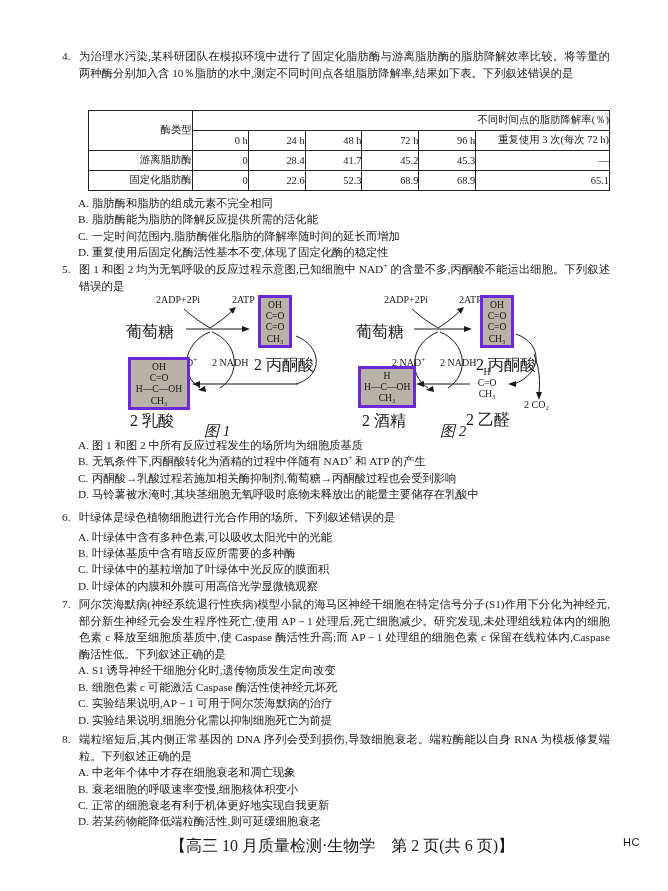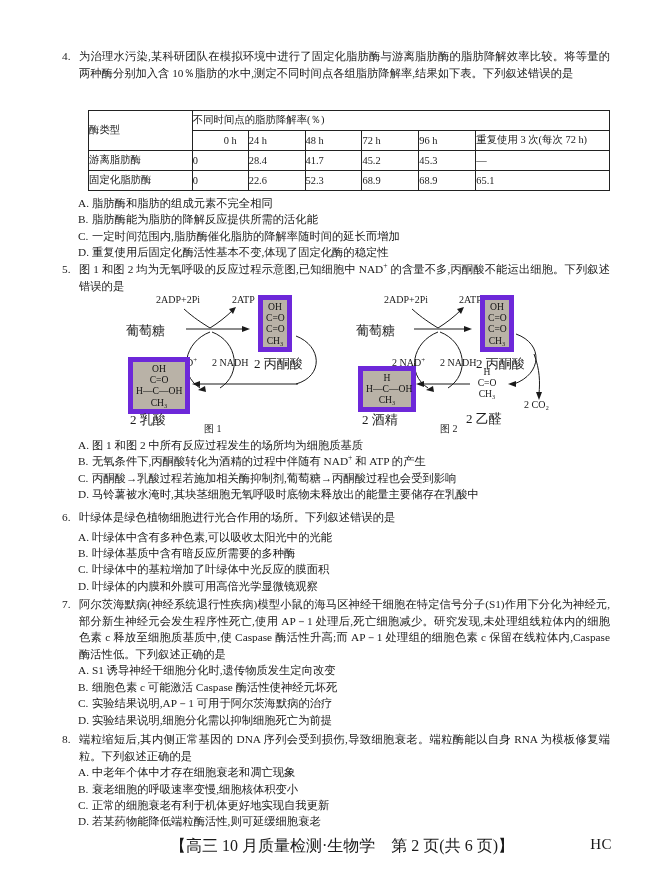--- a/index.html
+++ b/index.html
@@ -24,63 +24,63 @@
   .opt-k { width:14px; flex:none; }
   .opt-t { flex:1; }
 
   sup { font-size:0.68em; vertical-align:super; line-height:0; }
 
   
   .tbl-wrap { position:absolute; left:88px; top:110px; width:522px; }
   table.data { border-collapse:collapse; width:522px;
                font-size:10.4px; font-family:"Liberation Serif", serif; }
   table.data td, table.data th {
-     border:1px solid #222; text-align:left; font-weight:normal;
+     border:1px solid #222; text-align:right; font-weight:normal;
      padding:2px 0 3px 0; height:20px;
   }
   table.data .enzyme-col { width:104px; }
   table.data .t0  { width:56px;padding-left:31px; }
   table.data .t24 { width:57px; }
   table.data .t48 { width:57px; }
   table.data .t72 { width:57px; }
   table.data .t96 { width:57px; }
   table.data .trep{ width:134px; }
   table.data .rowhead { }
 
   
   .fig { position:absolute; }
   .molbox {
     position:absolute;
     background:#b9b2a7;
-    border:5px solid #6d28d9;
+    border:3px solid #6d28d9;
     font-size:9.6px; line-height:11.2px;
     font-family:"Liberation Serif", serif;
     text-align:center;
     white-space:nowrap;
     padding:1px 3px;
     color:#141414;
   }
   .molplain {
     position:absolute;
     font-size:9.6px; line-height:11.2px;
     font-family:"Liberation Serif", serif;
     text-align:center; white-space:nowrap;
   }
   .lbl {
     position:absolute; font-size:10px; white-space:nowrap;
     font-family:"Liberation Serif", serif;
   }
-  .lbl-cn { position:absolute; font-size:13px; white-space:nowrap; }
-  .figcap { position:absolute; font-size:10px; white-space:nowrap; }
+  .lbl-cn { position:absolute; font-size:16px; white-space:nowrap; }
+  .figcap { position:absolute; font-size:15px; white-space:nowrap;font-style:italic; }
 
   
   .footer { position:absolute; left:8px; top:836px; width:668px;
             text-align:center; font-size:16px; }
-  .footer-code { position:absolute; right:56px; top:836px;
-                 font-size:15px; font-family:Liberation Serif, serif;
+  .footer-code { position:absolute; right:28px; top:836px;
+                 font-size:11px; font-family:Liberation Sans, sans-serif;
                  letter-spacing:0.5px; }
   svg { display:block; }
 </style>
 </head>
 <body>
 
 <div class="page">
 
   <div class="q" style="left:62px; top:48px; width:548px;">
     <div class="q-stem">

